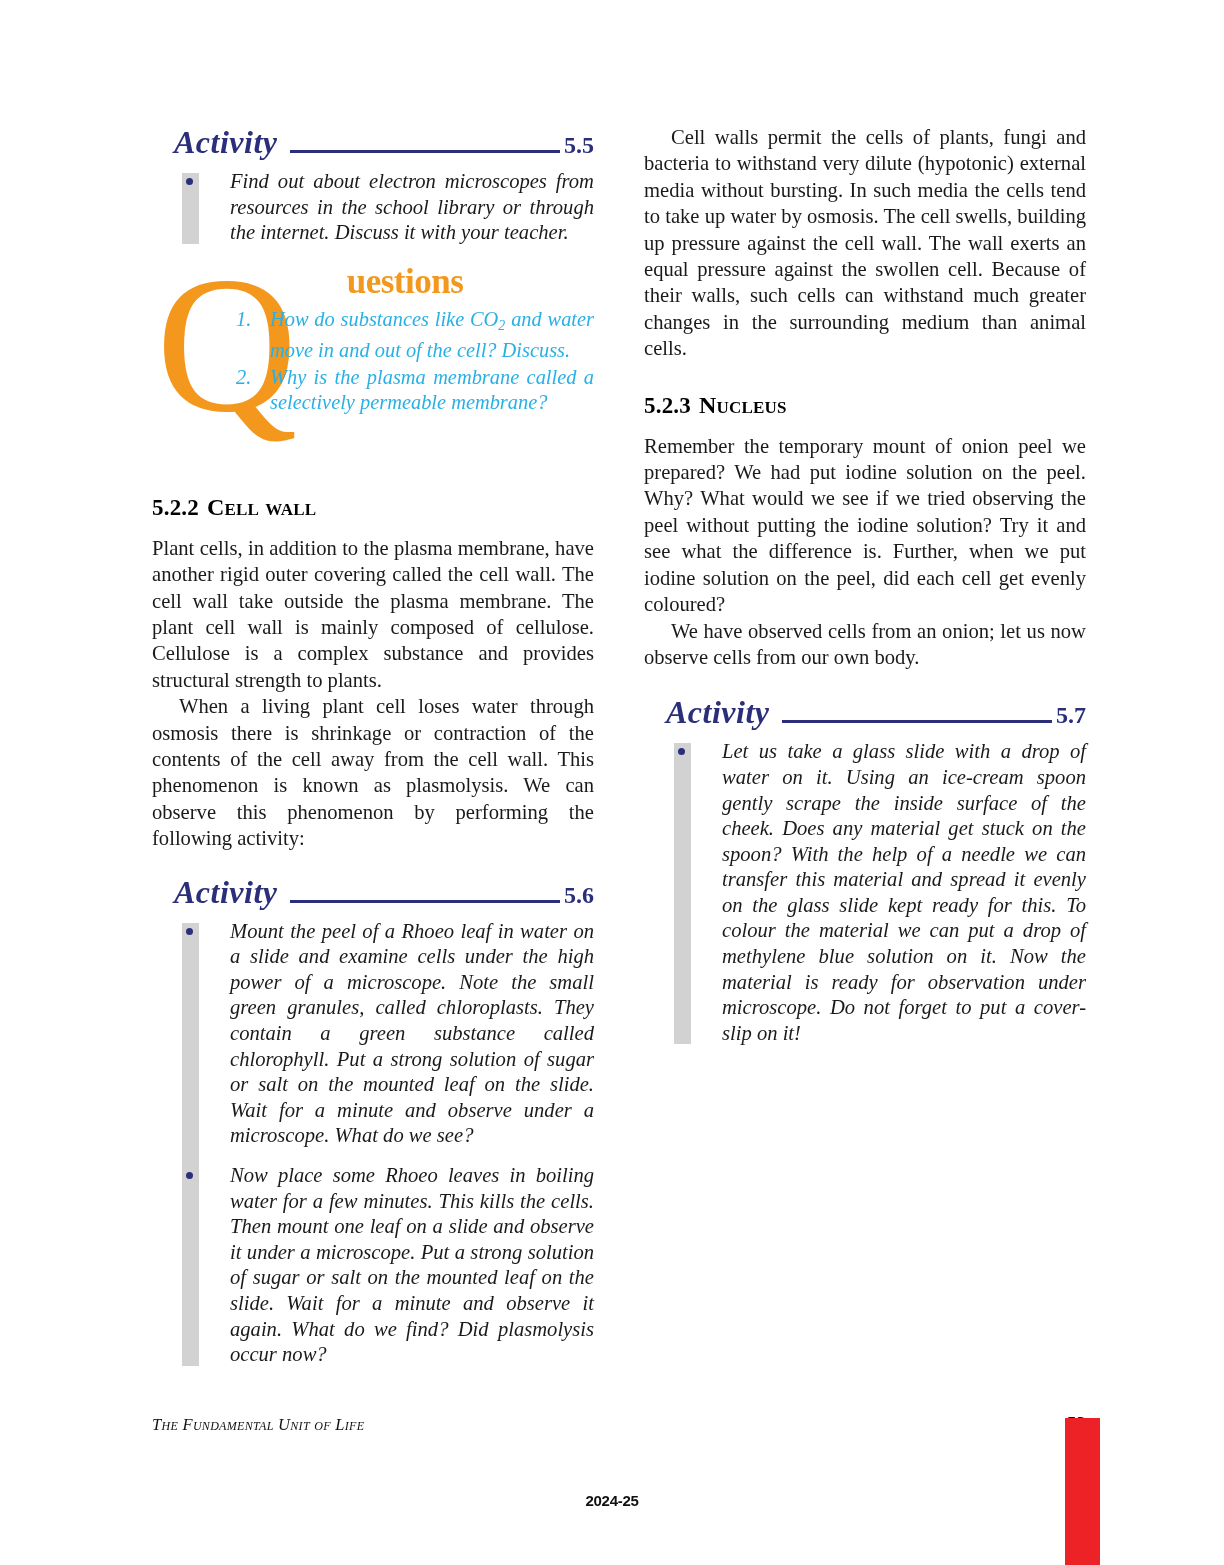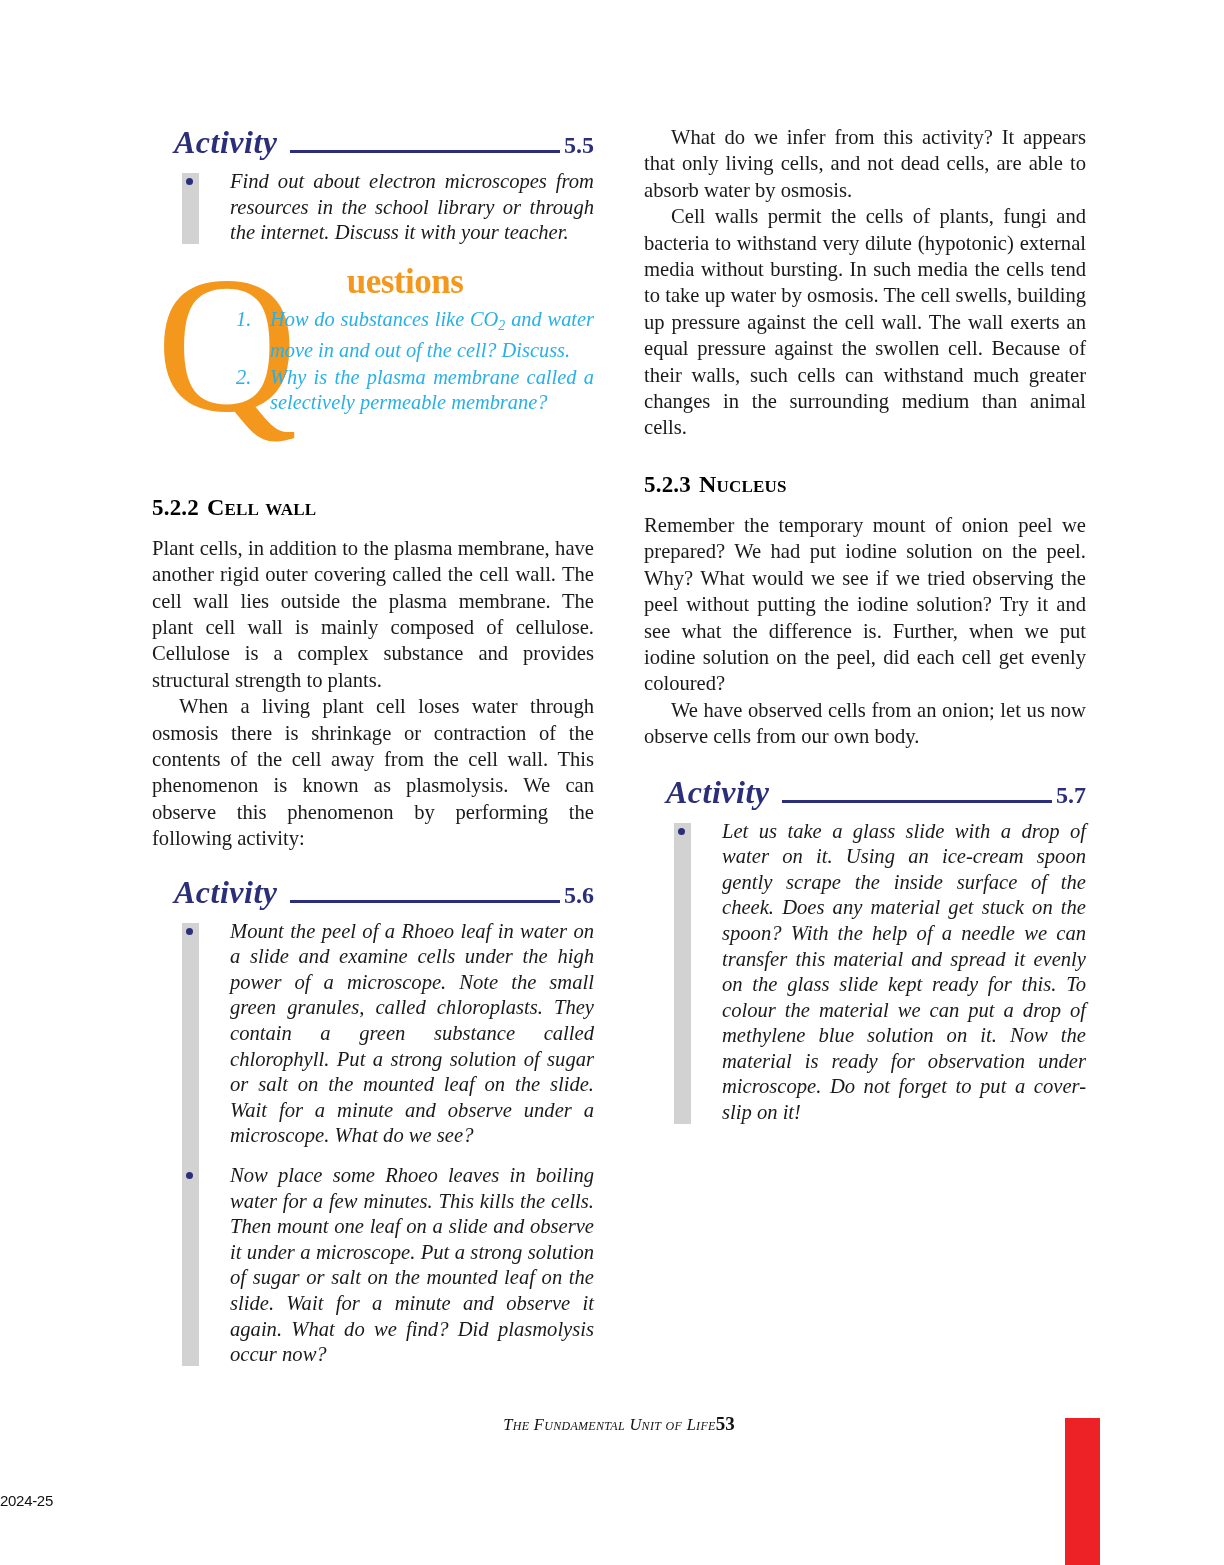--- a/index.html
+++ b/index.html
@@ -176,21 +176,21 @@
   }
 
   
   .footer {
     position: absolute;
     left: 152px;
     top: 1413px;
     width: 934px;
     display: flex;
     align-items: baseline;
-    justify-content: center;
+    justify-content: space-between;
   }
   .footer-title {
     font-style: italic;
     font-variant: small-caps;
     font-size: 16.5px;
     letter-spacing: 0.3px;
     color: #111;
   }
   .footer-page {
     font-weight: bold;
@@ -203,23 +203,24 @@
     top: 1418px;
     width: 35px;
     height: 147px;
     background: #ec2227;
   }
   .year {
     position: absolute;
     left: 0;
     right: 0;
     top: 1492px;
+    text-align: center;
     font-family: "Liberation Sans", "DejaVu Sans", sans-serif;
     font-size: 15px;
-    font-weight: normal;
+    font-weight: bold;
     color: #111;
     letter-spacing: -0.3px;
   }
 </style>
 </head>
 <body>
 
 <div class="page">
 
   <div class="columns">
@@ -245,21 +246,21 @@
         <div class="q-word">uestions</div>
         <ol class="q-list">
           <li><span>How do substances like CO</span><span class="sub">2</span><span> and water move in and out of the cell? Discuss.</span></li>
           <li><span>Why is the plasma membrane called a selectively permeable membrane?</span></li>
         </ol>
       </div>
 
       <div class="sec-head">
         <span class="num">5.2.2</span><span class="title">Cell wall</span>
       </div>
-      <p class="body">Plant cells, in addition to the plasma membrane, have another rigid outer covering called the cell wall. The cell wall lies outside the plasma membrane. The plant cell wall is mainly composed of cellulose. Cellulose is a complex substance and provides structural strength to plants.</p>
+      <p class="body">Plant cells, in addition to the plasma membrane, have another rigid outer covering called the cell wall. The cell wall take outside the plasma membrane. The plant cell wall is mainly composed of cellulose. Cellulose is a complex substance and provides structural strength to plants.</p>
       <p class="body indent">When a living plant cell loses water through osmosis there is shrinkage or contraction of the contents of the cell away from the cell wall. This phenomenon is known as plasmolysis. We can observe this phenomenon by performing the following activity:</p>
 
       <div class="activity-head" style="margin-top:22px;">
         <span class="activity-word">Activity</span>
         <span class="activity-rule"></span>
         <span class="activity-num">5.6</span>
       </div>
 
       <div class="act-block">
         <div class="act-spine"></div>
@@ -270,21 +271,20 @@
         <p class="act-item">
           <span class="act-bullet"></span>
           <span>Now place some Rhoeo leaves in boiling water for a few minutes. This kills the cells. Then mount one leaf on a slide and observe it under a microscope. Put a strong solution of sugar or salt on the mounted leaf on the slide. Wait for a minute and observe it again. What do we find? Did plasmolysis occur now?</span>
         </p>
       </div>
 
     </div>
 
     <div class="col">
 
-      <p class="body indent">What do we infer from this activity? It appears that only living cells, and not dead cells, are able to absorb water by osmosis.</p>
       <p class="body indent">Cell walls permit the cells of plants, fungi and bacteria to withstand very dilute (hypotonic) external media without bursting. In such media the cells tend to take up water by osmosis. The cell swells, building up pressure against the cell wall. The wall exerts an equal pressure against the swollen cell. Because of their walls, such cells can withstand much greater changes in the surrounding medium than animal cells.</p>
 
       <div class="sec-head">
         <span class="num">5.2.3</span><span class="title">Nucleus</span>
       </div>
 
       <p class="body">Remember the temporary mount of onion peel we prepared? We had put iodine solution on the peel. Why? What would we see if we tried observing the peel without putting the iodine solution? Try it and see what the difference is. Further, when we put iodine solution on the peel, did each cell get evenly coloured?</p>
       <p class="body indent">We have observed cells from an onion; let us now observe cells from our own body.</p>
 
       <div class="activity-head" style="margin-top:24px;">

